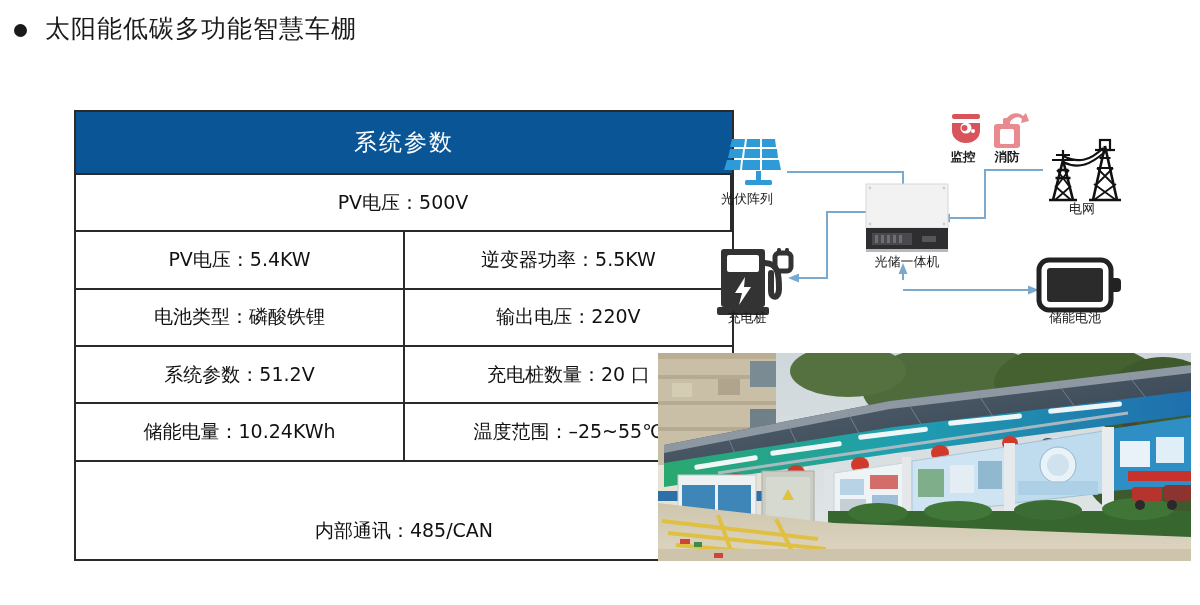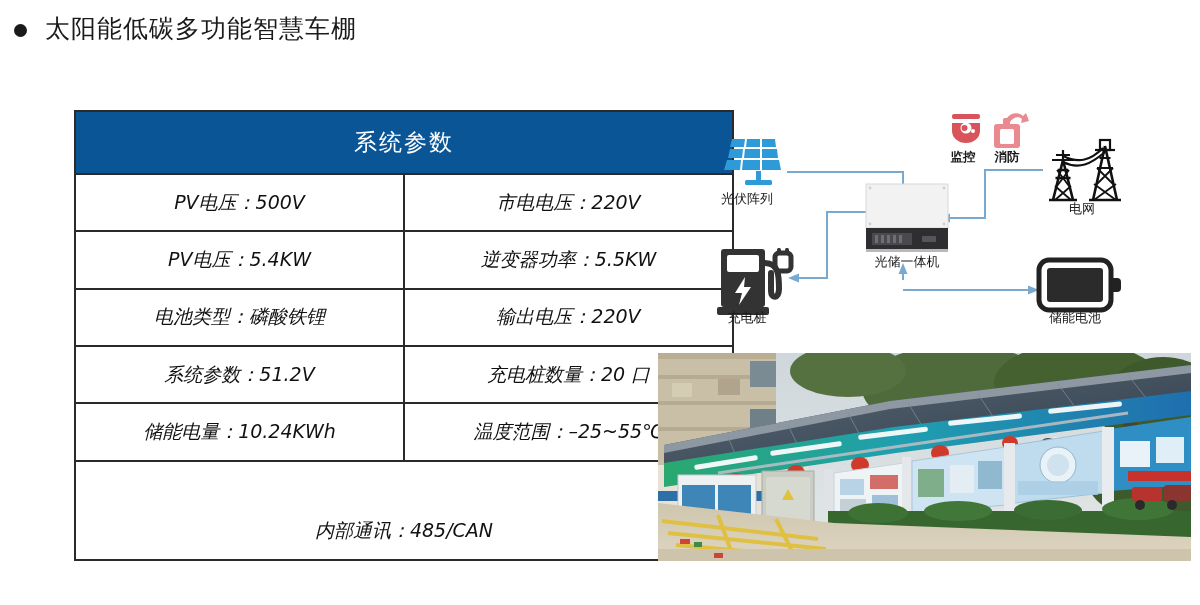--- a/index.html
+++ b/index.html
@@ -47,21 +47,20 @@
     display: flex; flex: 1 1 0;
     border-bottom: 2px solid #2a2a2a;
   }
   .spec-row.last { border-bottom: none; margin-top: 42px; }
   .spec-cell {
     flex: 1 1 0;
     display: flex; align-items: center; justify-content: center;
     font-size: 19px; color: #111;
     font-family: "DejaVu Sans", "Liberation Sans", sans-serif;
     white-space: nowrap;
-    font-style: italic;
   }
   .spec-cell.left { border-right: 2px solid #2a2a2a; }
   .spec-cell.full { flex: 1 1 100%; border-right: none; }
 
   
   .diagram {
     position: absolute; left: 655px; top: 100px;
     width: 540px; height: 235px;
   }
   .diagram svg { display: block; }
@@ -86,21 +85,20 @@
   </div>
 
   <div class="spec-table">
 
     <div class="spec-header">
       <span class="spec-header-text">系统参数</span>
     </div>
 
     <div class="spec-row">
       <div class="spec-cell left">PV电压：500V</div>
-      <div class="spec-cell">市电电压：220V</div>
     </div>
 
     <div class="spec-row">
       <div class="spec-cell left">PV电压：5.4KW</div>
       <div class="spec-cell">逆变器功率：5.5KW</div>
     </div>
 
     <div class="spec-row">
       <div class="spec-cell left">电池类型：磷酸铁锂</div>
       <div class="spec-cell">输出电压：220V</div>

